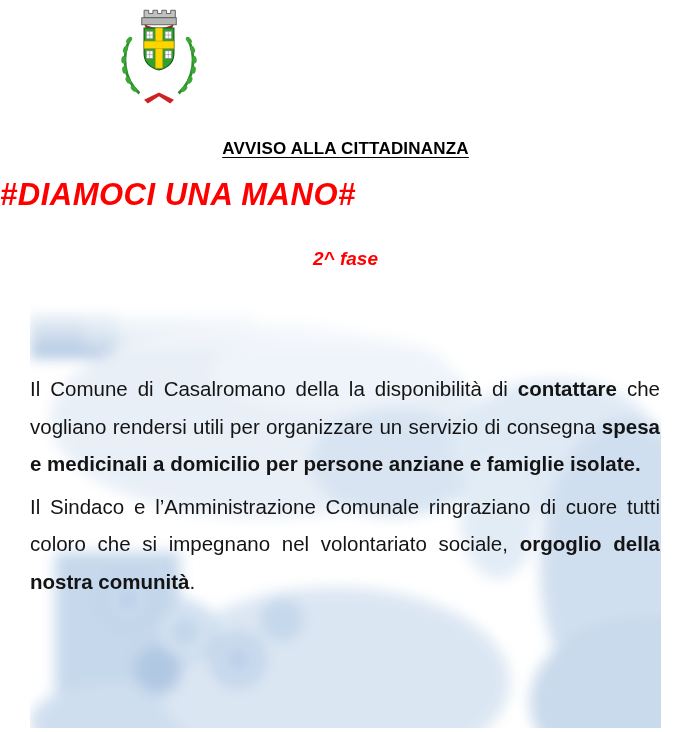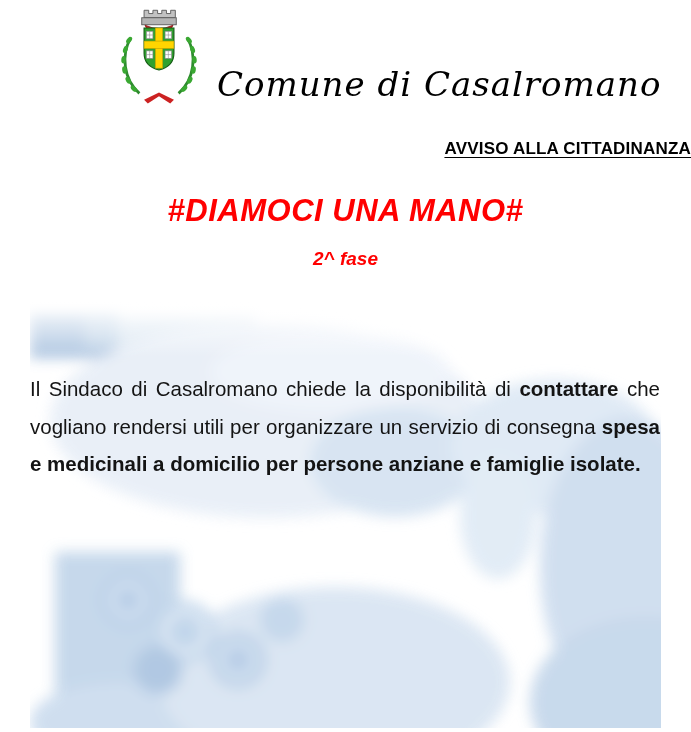--- a/index.html
+++ b/index.html
@@ -30,33 +30,33 @@
     font-size:34px;
     letter-spacing:1px;
     color:#000;
     margin-left:16px;
     padding-bottom:2px;
     white-space:nowrap;
   }
   
   .notice-title{
     position:absolute;top:139px;left:0;right:0;
-    text-align:right;z-index:1;
+    text-align:center;z-index:1;
     font-size:17px;font-weight:bold;color:#000;
     text-decoration:underline;
     text-underline-offset:3px;
     letter-spacing:.2px;
     margin:0;
   }
   .headline{
     position:absolute;top:177px;left:0;right:0;
-    text-align:center;z-index:1;
+    z-index:1;
     font-size:31px;font-weight:bold;font-style:italic;
     letter-spacing:.5px;
-    margin:16px;
+    margin:0;
   }
   .subtitle{
     position:absolute;top:226px;left:0;right:0;
     text-align:center;z-index:1;
     font-size:19px;font-weight:bold;font-style:italic;margin-top:22px;
   }
   
   .body-text{
     position:absolute;top:370px;left:30px;right:31px;z-index:1;
     font-size:20.5px;line-height:37.5px;
@@ -155,26 +155,26 @@
           <rect x="51.5" y="47.5" width="7" height="8"></rect>
         </g>
         <g stroke="#8a8a8a" stroke-width="0.6">
           <path d="M35,26.5 v8 M31.5,30.5 h7"></path>
           <path d="M55,26.5 v8 M51.5,30.5 h7"></path>
           <path d="M35,47.5 v8 M31.5,51.5 h7"></path>
           <path d="M55,47.5 v8 M51.5,51.5 h7"></path>
         </g>
       </svg>
     </div>
-    <div class="municipality">Comune di Casalromano</div>
   </header>
 
   <h2 class="notice-title">AVVISO ALLA CITTADINANZA</h2>
 
   <h1 class="headline" style="color: rgb(255, 0, 0);">#DIAMOCI UNA MANO#</h1>
 
   <div class="subtitle" style="color: rgb(255, 0, 0);">2^ fase</div>
 
   <main class="body-text">
-      <p><span>Il Sindaco di Casalromano chiede la disponibilità di </span><b>contattare</b><span> che vogliano rendersi utili per organizzare un servizio di consegna </span><b>spesa e medicinali a domicilio per persone anziane e famiglie isolate.</b></p>
+      <p><span>Il Comune di Casalromano della la disponibilità di </span><b>contattare</b><span> che vogliano rendersi utili per organizzare un servizio di consegna </span><b>spesa e medicinali a domicilio per persone anziane e famiglie isolate.</b></p>
+      <p><span>Il Sindaco e l’Amministrazione Comunale ringraziano di cuore tutti coloro che si impegnano nel volontariato sociale, </span><b>orgoglio della nostra comunità</b><span>.</span></p>
     </main>
 
 </div>
 
 </body></html>

